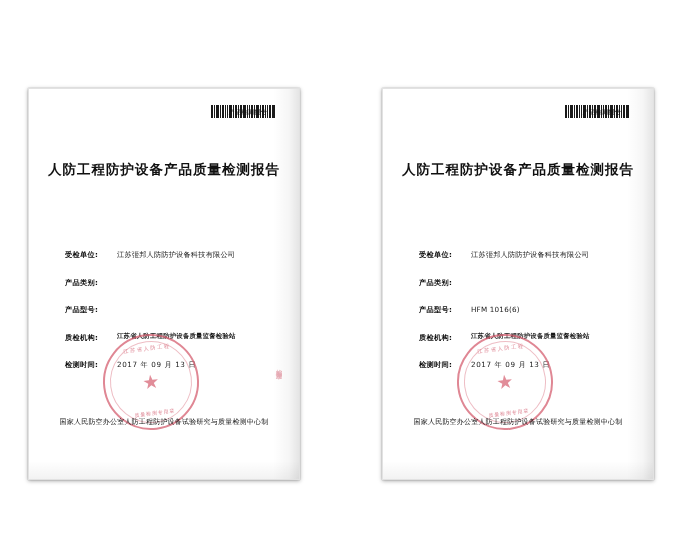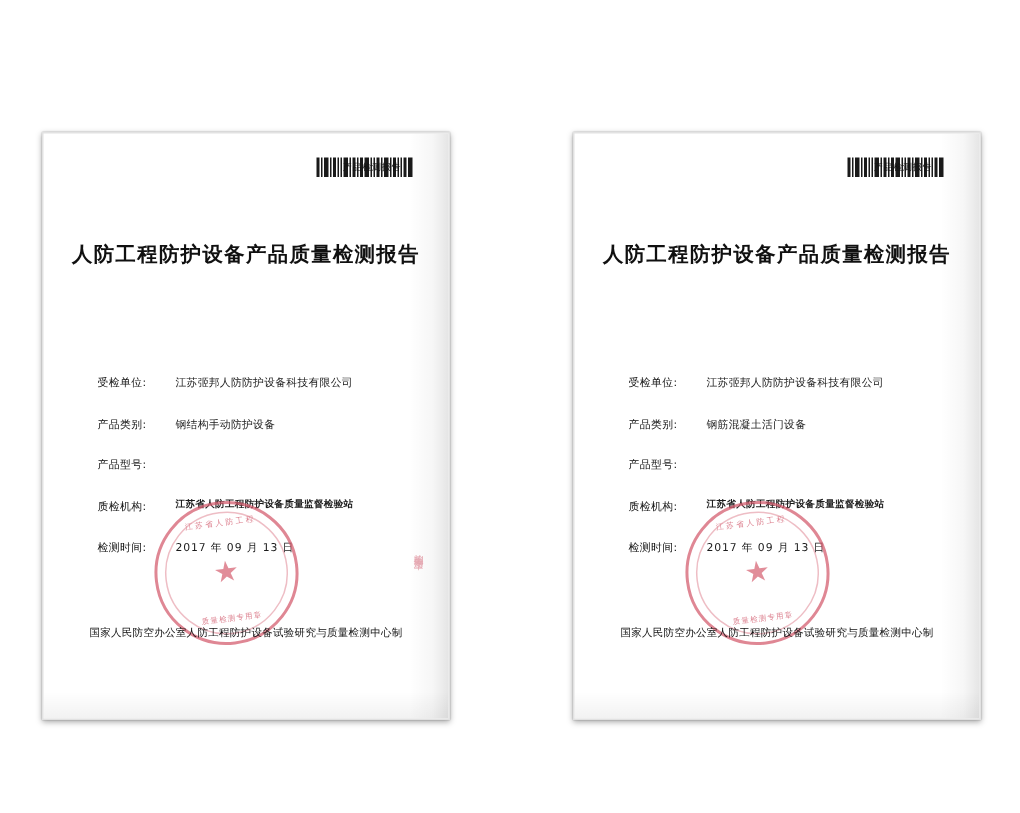--- a/index.html
+++ b/index.html
@@ -105,21 +105,21 @@
     align-items: flex-start;
     margin-bottom: 16.5px;
     font-size: 7.2px;
     line-height: 11px;
     color: #141414;
     font-family: "DejaVu Sans", sans-serif;
   }
   .field-label {
     width: 52px;
     flex: 0 0 52px;
-    font-weight: normal;
+    font-weight: bold;
     letter-spacing: 0.3px;
     color: #0e0e0e;
   }
   .field-value {
     flex: 1;
     color: #1a1a1a;
     letter-spacing: 0.2px;
     word-break: break-all;
   }
   .field-value.small {
@@ -250,21 +250,20 @@
 
     <div class="cert-title">人防工程防护设备产品质量检测报告</div>
 
     <div class="fields">
       <div class="field-row">
         <span class="field-label">受检单位:</span>
         <span class="field-value">江苏弬邦人防防护设备科技有限公司</span>
       </div>
       <div class="field-row">
         <span class="field-label">产品类别:</span>
-        <span class="field-value">钢结构手动防护设备</span>
       </div>
       <div class="field-row">
         <span class="field-label">产品型号:</span>
       </div>
       <div class="field-row">
         <span class="field-label">质检机构:</span>
         <span class="field-value small">江苏省人防工程防护设备质量监督检验站</span>
       </div>
       <div class="field-row date">
         <span class="field-label">检测时间:</span>
@@ -317,24 +316,24 @@
 
     <div class="cert-title">人防工程防护设备产品质量检测报告</div>
 
     <div class="fields">
       <div class="field-row">
         <span class="field-label">受检单位:</span>
         <span class="field-value">江苏弬邦人防防护设备科技有限公司</span>
       </div>
       <div class="field-row">
         <span class="field-label">产品类别:</span>
-        <span class="field-value">钢筋混凝土活门设备</span>
       </div>
       <div class="field-row">
         <span class="field-label">产品型号:</span>
+        <span class="field-value">HFM 1016(6)</span>
       </div>
       <div class="field-row">
         <span class="field-label">质检机构:</span>
         <span class="field-value small">江苏省人防工程防护设备质量监督检验站</span>
       </div>
       <div class="field-row date">
         <span class="field-label">检测时间:</span>
         <span class="field-value">2017 年  09 月  13 日</span>
       </div>
     </div>

